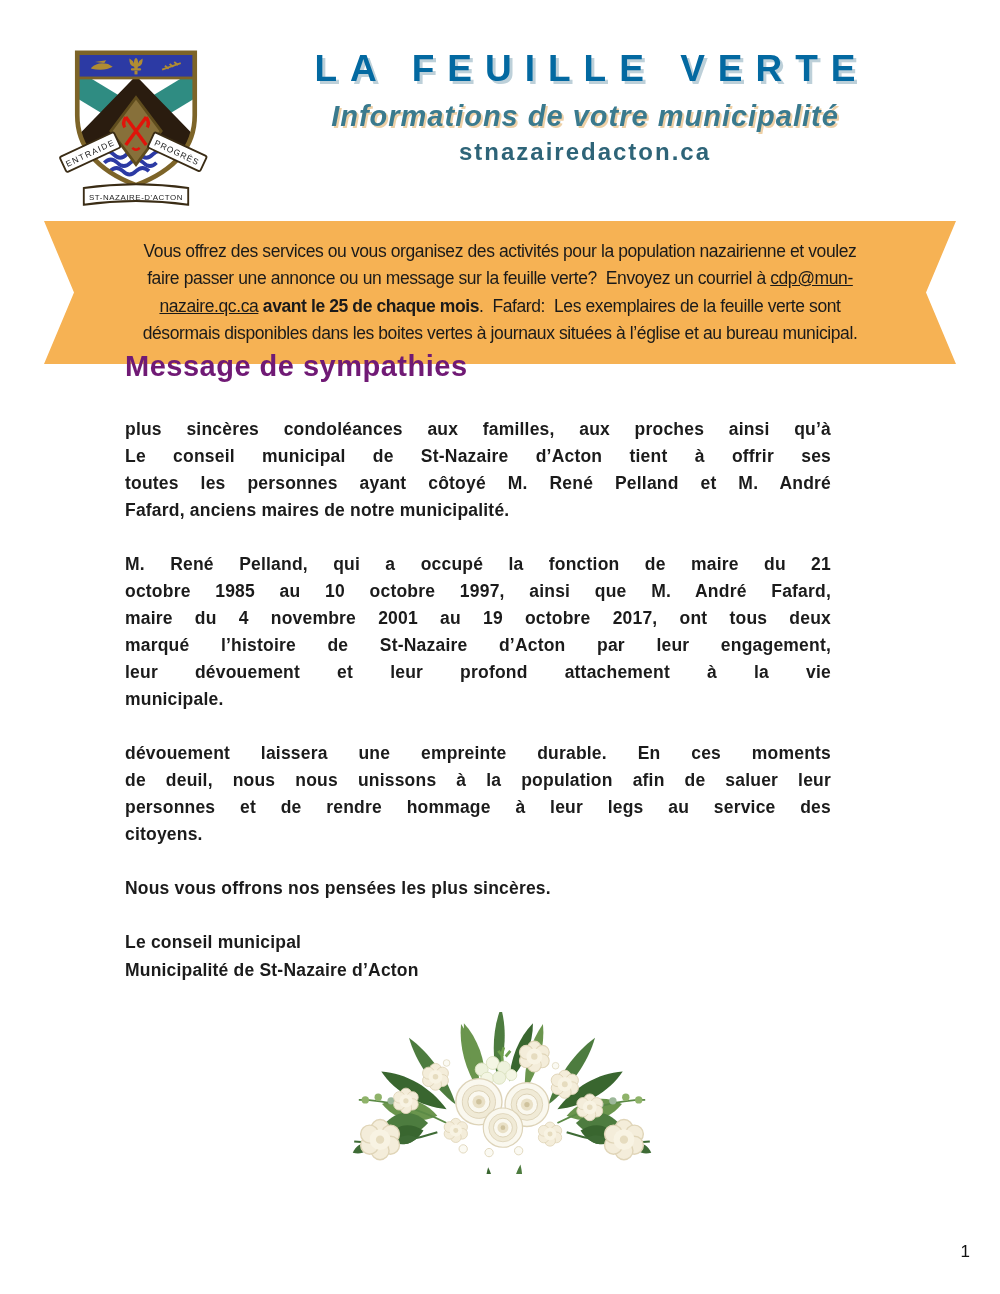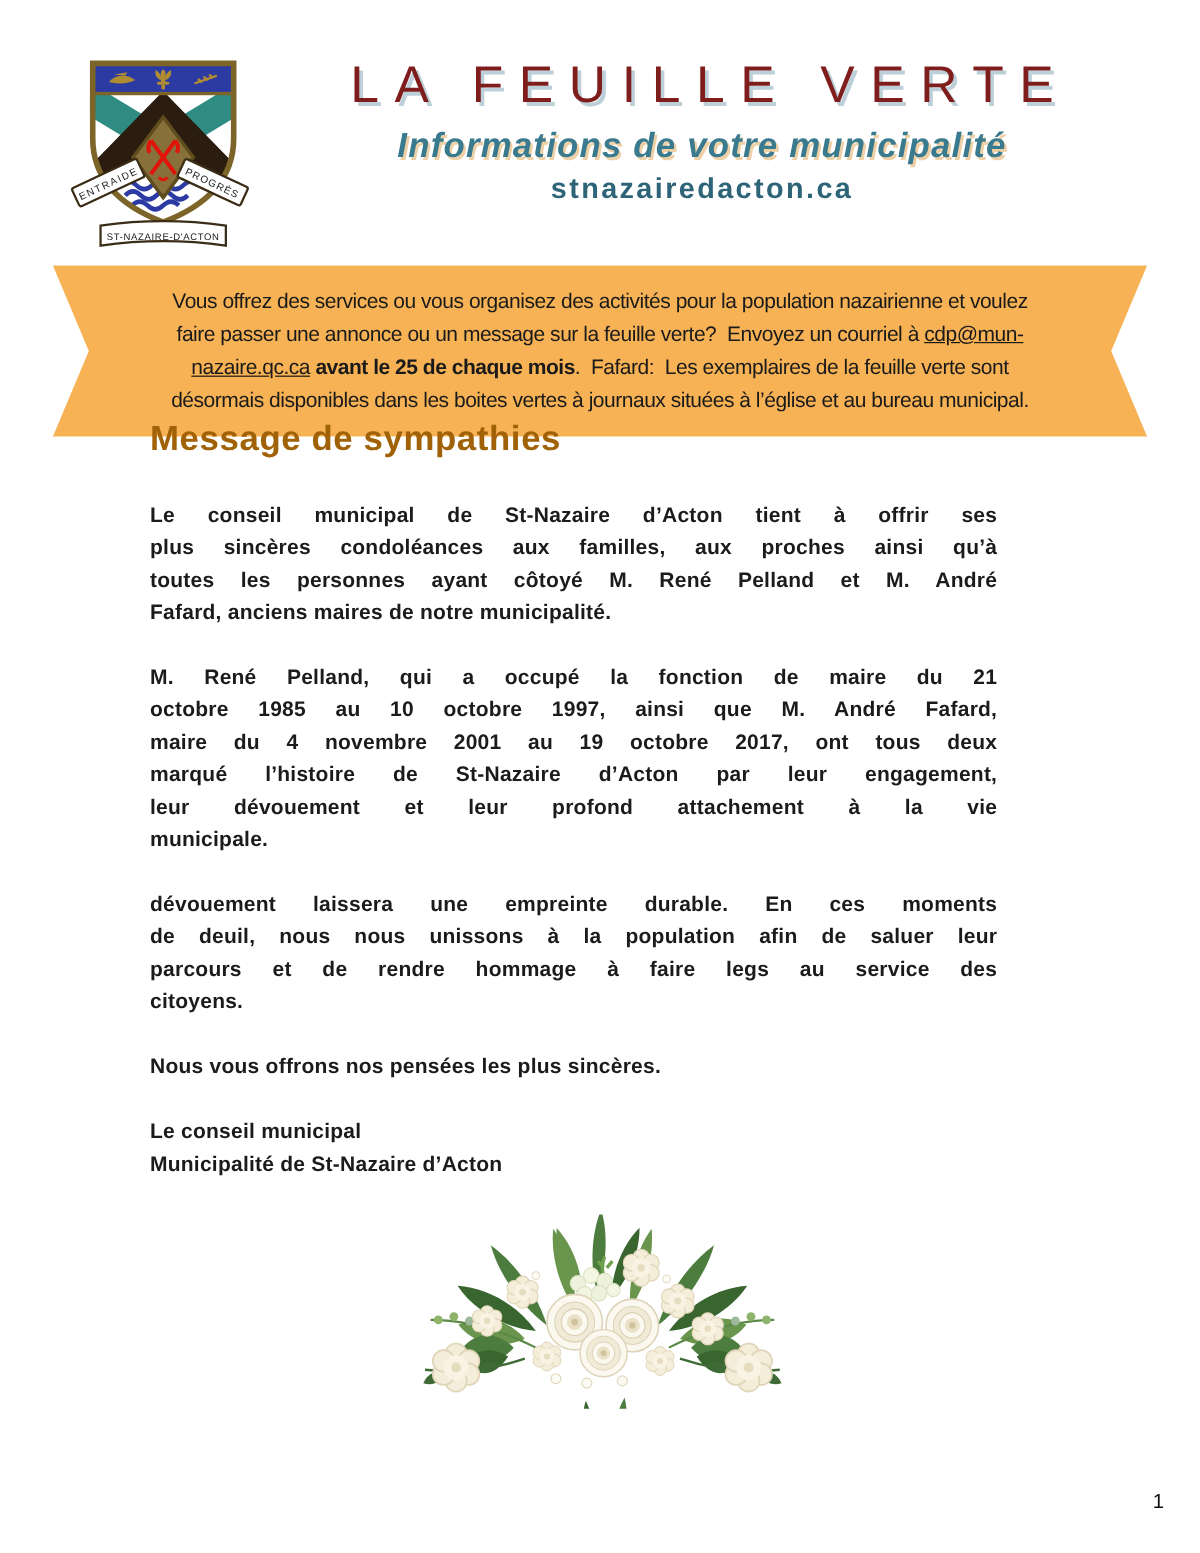--- a/index.html
+++ b/index.html
@@ -7,21 +7,21 @@
   .page {
     position:relative; width:1000px; height:1294px; background:#ffffff;
     font-family:"Liberation Sans","DejaVu Sans",sans-serif; overflow:hidden;
   }
 
   
   .header { position:absolute; top:36px; left:52px; right:50px; display:flex; }
   .logo-wrap { width:168px; flex:0 0 168px; }
   .header-text { flex:1; text-align:center; padding-top:14px; }
   .nl-title {
-    font-size:43px; font-weight:normal; color:#7f1d1d;
+    font-size:37px; font-weight:bold; color:#0369a1;
     letter-spacing:13px; padding-left:13px; line-height:1;
     text-shadow:3px 3px 0 #bdd0d9;
   }
   .nl-subtitle {
     margin-top:13px; font-size:29px; font-style:italic; font-weight:bold;
     color:#3a7a8e; letter-spacing:1px; text-shadow:2px 2px 0 #eed0a6;
   }
   .nl-issue {
     margin-top:9px; font-size:25px; font-weight:bold; color:#2e6478;
     letter-spacing:2px; text-shadow:1px 1px 0 #bdd0d9;
@@ -41,21 +41,21 @@
   .banner-line {
     white-space:pre; text-align:center; font-size:17.5px; line-height:27.5px;
     letter-spacing:-0.4px;
   }
   .banner-line .b { font-weight:bold; }
   .email-link { color:#1a1a1a; text-decoration:underline; cursor:pointer; }
 
   
   .main { position:absolute; top:348px; left:125px; width:706px; color:#1b1b1b; }
   .article-heading {
-    font-size:29px; font-weight:bold; color:#a16207; letter-spacing:0.5px;
+    font-size:29px; font-weight:bold; color:#701a75; letter-spacing:0.5px;
     line-height:36px; margin-bottom:32px;
   }
   .para { margin-bottom:27px; }
   .line {
     font-size:17.5px; font-weight:bold; line-height:27px; letter-spacing:0.2px;
     text-align:justify; text-align-last:justify;
   }
   .line.last { text-align-last:left; }
   .closing {
     font-size:17.5px; font-weight:bold; line-height:27px; letter-spacing:0.2px;
@@ -154,37 +154,37 @@
         <div class="banner-line"><span>faire passer une annonce ou un message sur la feuille verte?  Envoyez un courriel à </span><a class="email-link">cdp@mun-</a></div>
         <div class="banner-line"><a class="email-link">nazaire.qc.ca</a><span> </span><span class="b">avant le 25 de chaque mois</span><span>.  Fafard:  Les exemplaires de la feuille verte sont</span></div>
         <div class="banner-line"><span>désormais disponibles dans les boites vertes à journaux situées à l’église et au bureau municipal.</span></div>
       </div>
   </div>
 
   <div class="main">
     <div class="article-heading">Message de sympathies</div>
     <div id="paragraphs">
         <div class="para">
+          <div class="line">plus sincères condoléances aux familles, aux proches ainsi qu’à</div>
           <div class="line">Le conseil municipal de St-Nazaire d’Acton tient à offrir ses</div>
-          <div class="line">plus sincères condoléances aux familles, aux proches ainsi qu’à</div>
           <div class="line">toutes les personnes ayant côtoyé M. René Pelland et M. André</div>
           <div class="line last">Fafard, anciens maires de notre municipalité.</div>
         </div>
         <div class="para">
           <div class="line">M. René Pelland, qui a occupé la fonction de maire du 21</div>
           <div class="line">octobre 1985 au 10 octobre 1997, ainsi que M. André Fafard,</div>
           <div class="line">maire du 4 novembre 2001 au 19 octobre 2017, ont tous deux</div>
           <div class="line">marqué l’histoire de St-Nazaire d’Acton par leur engagement,</div>
           <div class="line">leur dévouement et leur profond attachement à la vie</div>
           <div class="line last">municipale.</div>
         </div>
         <div class="para">
           <div class="line">dévouement laissera une empreinte durable. En ces moments</div>
           <div class="line">de deuil, nous nous unissons à la population afin de saluer leur</div>
-          <div class="line">parcours et de rendre hommage à faire legs au service des</div>
+          <div class="line">personnes et de rendre hommage à leur legs au service des</div>
           <div class="line last">citoyens.</div>
         </div>
       </div>
     <div class="closing">Nous vous offrons nos pensées les plus sincères.</div>
     <div class="signature">
       <div>Le conseil municipal</div>
       <div>Municipalité de St-Nazaire d’Acton</div>
     </div>
   </div>
 

